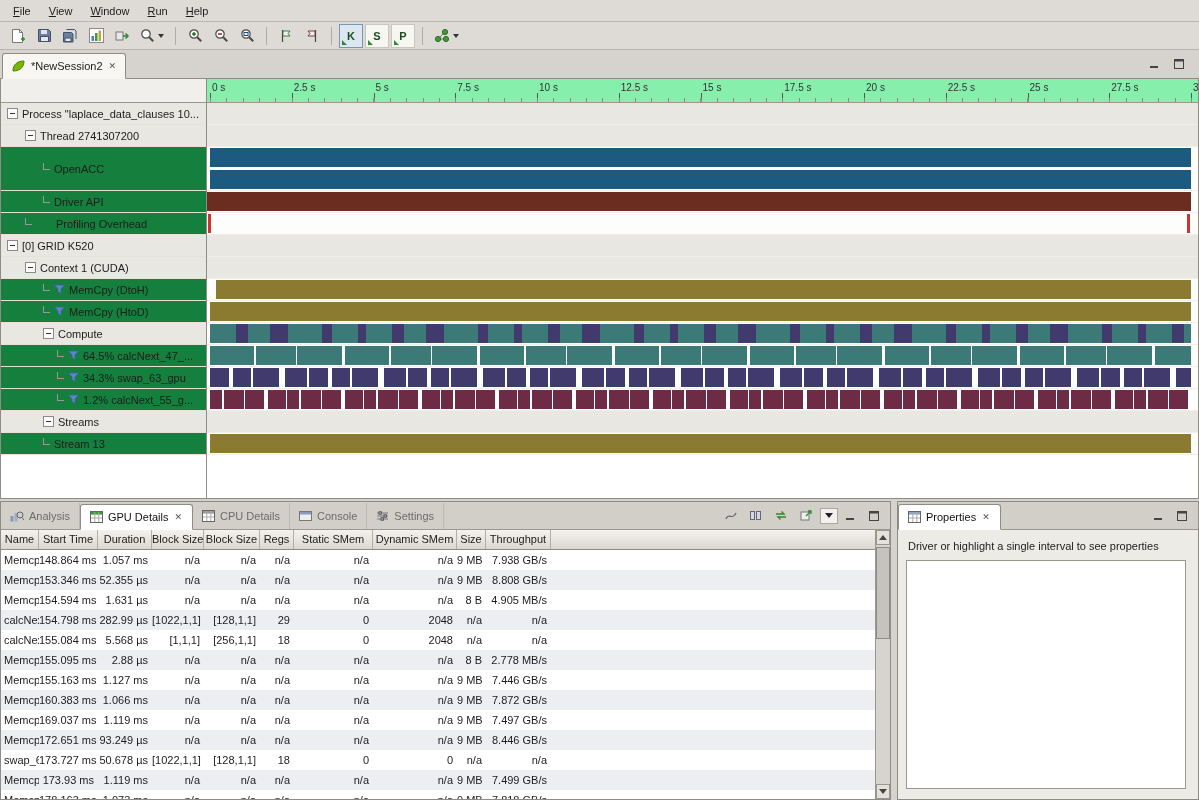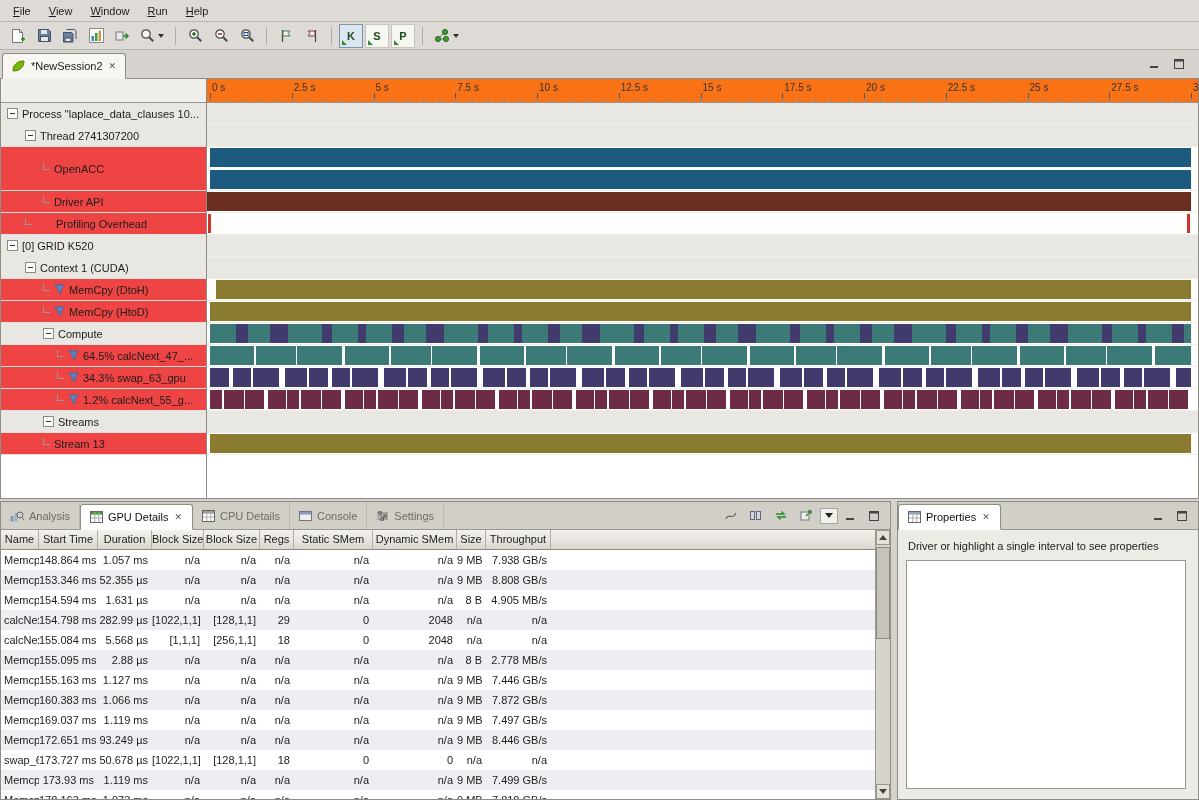--- a/index.html
+++ b/index.html
@@ -36,31 +36,31 @@
           border-radius:3px 3px 0 0; margin-bottom:-1px; }
   .closex { font-size:9px; color:#555; padding:0 1px; cursor:default; }
   .winbtns { margin-left:auto; display:flex; gap:4px; padding:0 10px 6px 0; }
   .winbtn { width:20px; height:16px; display:flex; align-items:center; justify-content:center; }
 
   
   .timeline-panel { position:absolute; top:78px; left:0; width:1199px; height:421px;
                     border:1px solid #8f8c86; background:#fff; overflow:hidden; }
   .ruler-corner { position:absolute; top:0; left:0; width:205px; height:24px;
                   background:#f1efec; border-bottom:1px solid #9a978f; }
-  .ruler { position:absolute; top:0; left:206px; right:0; height:24px; background:#f97316;
+  .ruler { position:absolute; top:0; left:206px; right:0; height:24px; background:#86efac;
            border-bottom:1px solid #9a978f; overflow:hidden;padding-left:32px; }
   .ruler::after { content:""; position:absolute; left:3px; right:0; bottom:0; height:4px;
                   background:repeating-linear-gradient(90deg,#8a8a8a 0 1px,transparent 1px 16.35px); }
   .tick { position:absolute; top:3px; font-size:10px; color:#333; padding-left:2px; white-space:nowrap; }
   .tick::before { content:""; position:absolute; left:0; top:11px; width:1px; height:10px; background:#555; }
   .tl-divider { position:absolute; left:205px; top:0; bottom:0; width:1px; background:#8f8c86; z-index:3; }
   .tl-rows { position:absolute; top:24px; left:0; right:0; bottom:0; background:#fff; overflow:hidden; }
   .tl-row { display:flex; width:100%; }
   .tl-label { width:205px; flex:none; display:flex; align-items:center; gap:4px;
-              border-bottom:1px solid #e4e2dd; background:#ef4444; overflow:hidden; white-space:nowrap; }
+              border-bottom:1px solid #e4e2dd; background:#15803d; overflow:hidden; white-space:nowrap; }
   .tl-band { flex:1; position:relative; border-bottom:1px solid #efeeea; margin-left:1px; background:#fdfdfb; }
   .tl-row.group .tl-label { background:#e9e7e2; }
   .tl-row.group .tl-band.graybg { background:#e9e7e2; }
   .tl-text { font-size:11px; color:#1c1c1c; }
   .minusbox { width:11px; height:11px; flex:none; border:1px solid #8a8a8a; background:#fcfcfb; position:relative; }
   .minusbox::after { content:""; position:absolute; left:2px; right:2px; top:4px; height:1px; background:#333; }
   .elbow { width:7px; height:7px; flex:none; border-left:1px solid #999; border-bottom:1px solid #999; margin-top:-5px; }
   .funnel { flex:none; }
   .bar { position:absolute; top:1px; height:19px; right:7px; }
   .bar.lane-a { top:1px; } .bar.lane-b { top:23px; }

